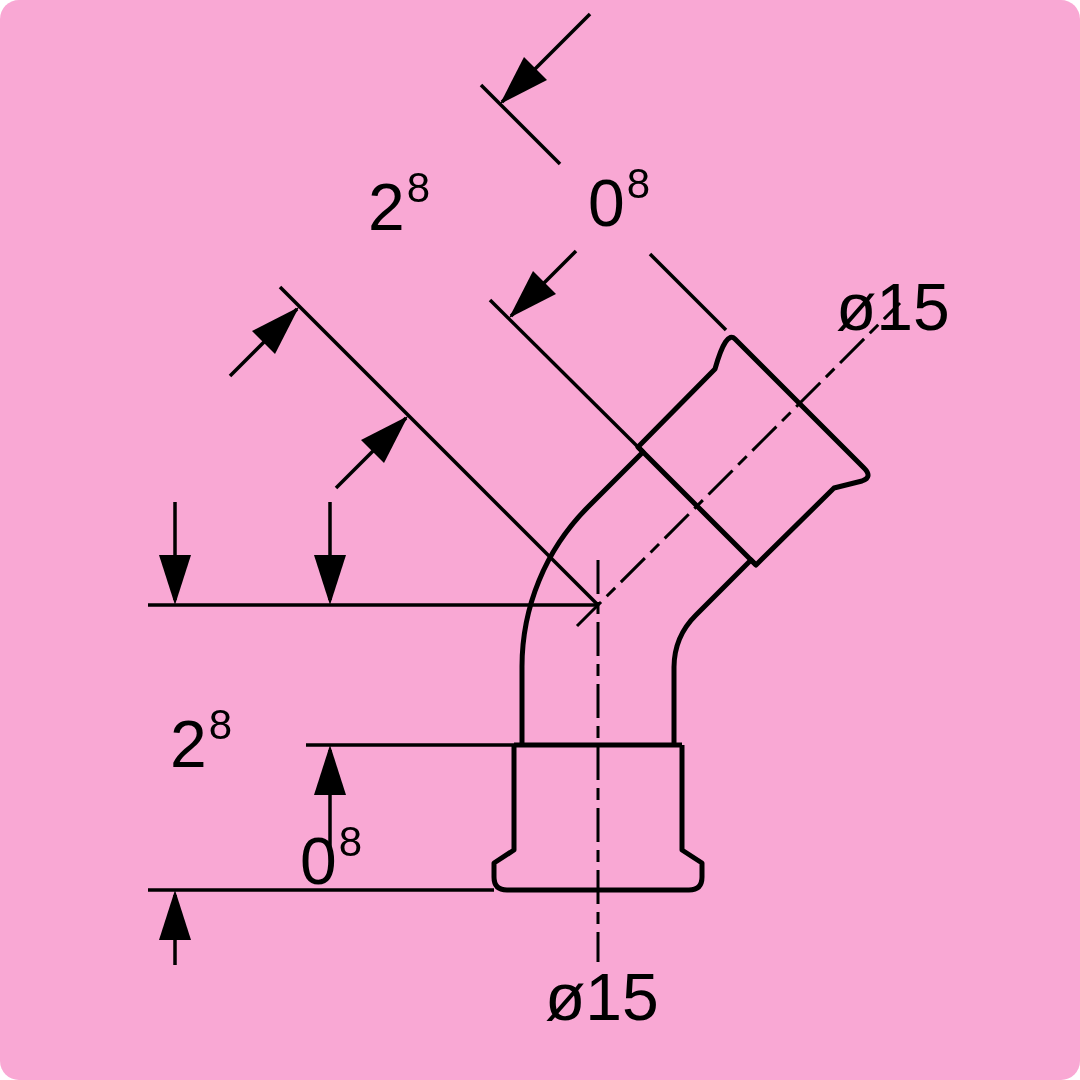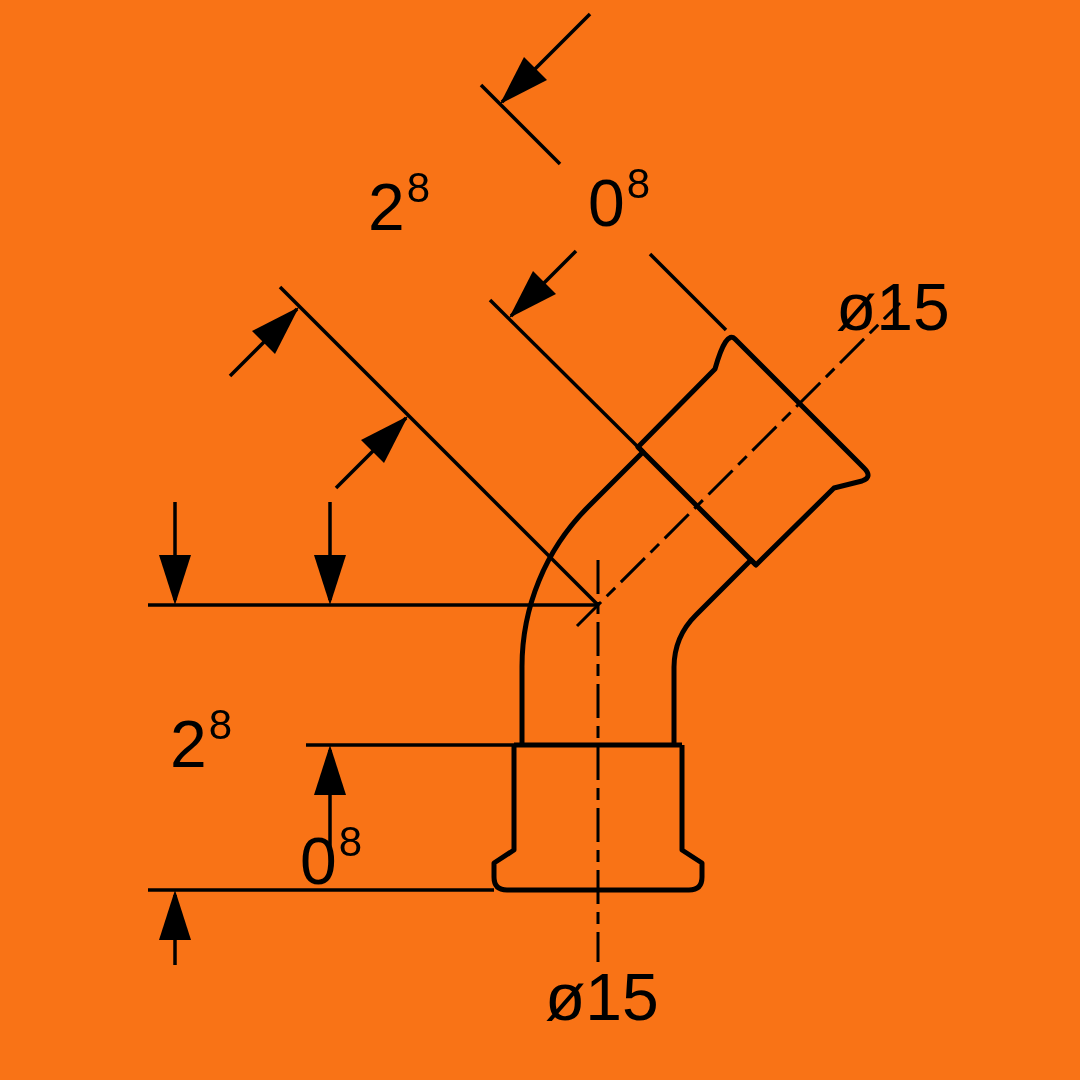--- a/index.html
+++ b/index.html
@@ -1,17 +1,17 @@
 <!DOCTYPE html>
 <html><head>
 <meta charset="utf-8">
 <style>
   html,body{margin:0;padding:0;background:#ffffff;}
-  .stage{position:relative;width:1080px;height:1080px;background:#f97316;overflow:hidden;
-         font-family:"Liberation Sans", sans-serif;}
+  .stage{position:relative;width:1080px;height:1080px;background:#f9a8d4;overflow:hidden;
+         font-family:"Liberation Sans", sans-serif;border-radius:19px;}
   svg text{fill:#000;}
   .dim-main{font-size:66px;}
   .dim-sup{font-size:42px;}
   .dia-label{font-size:66px;}
 </style>
 </head>
 <body>
 
 <div class="stage">
 <svg width="1080" height="1080" viewBox="0 0 1080 1080" fill="none" stroke="#000" stroke-width="3.5">

